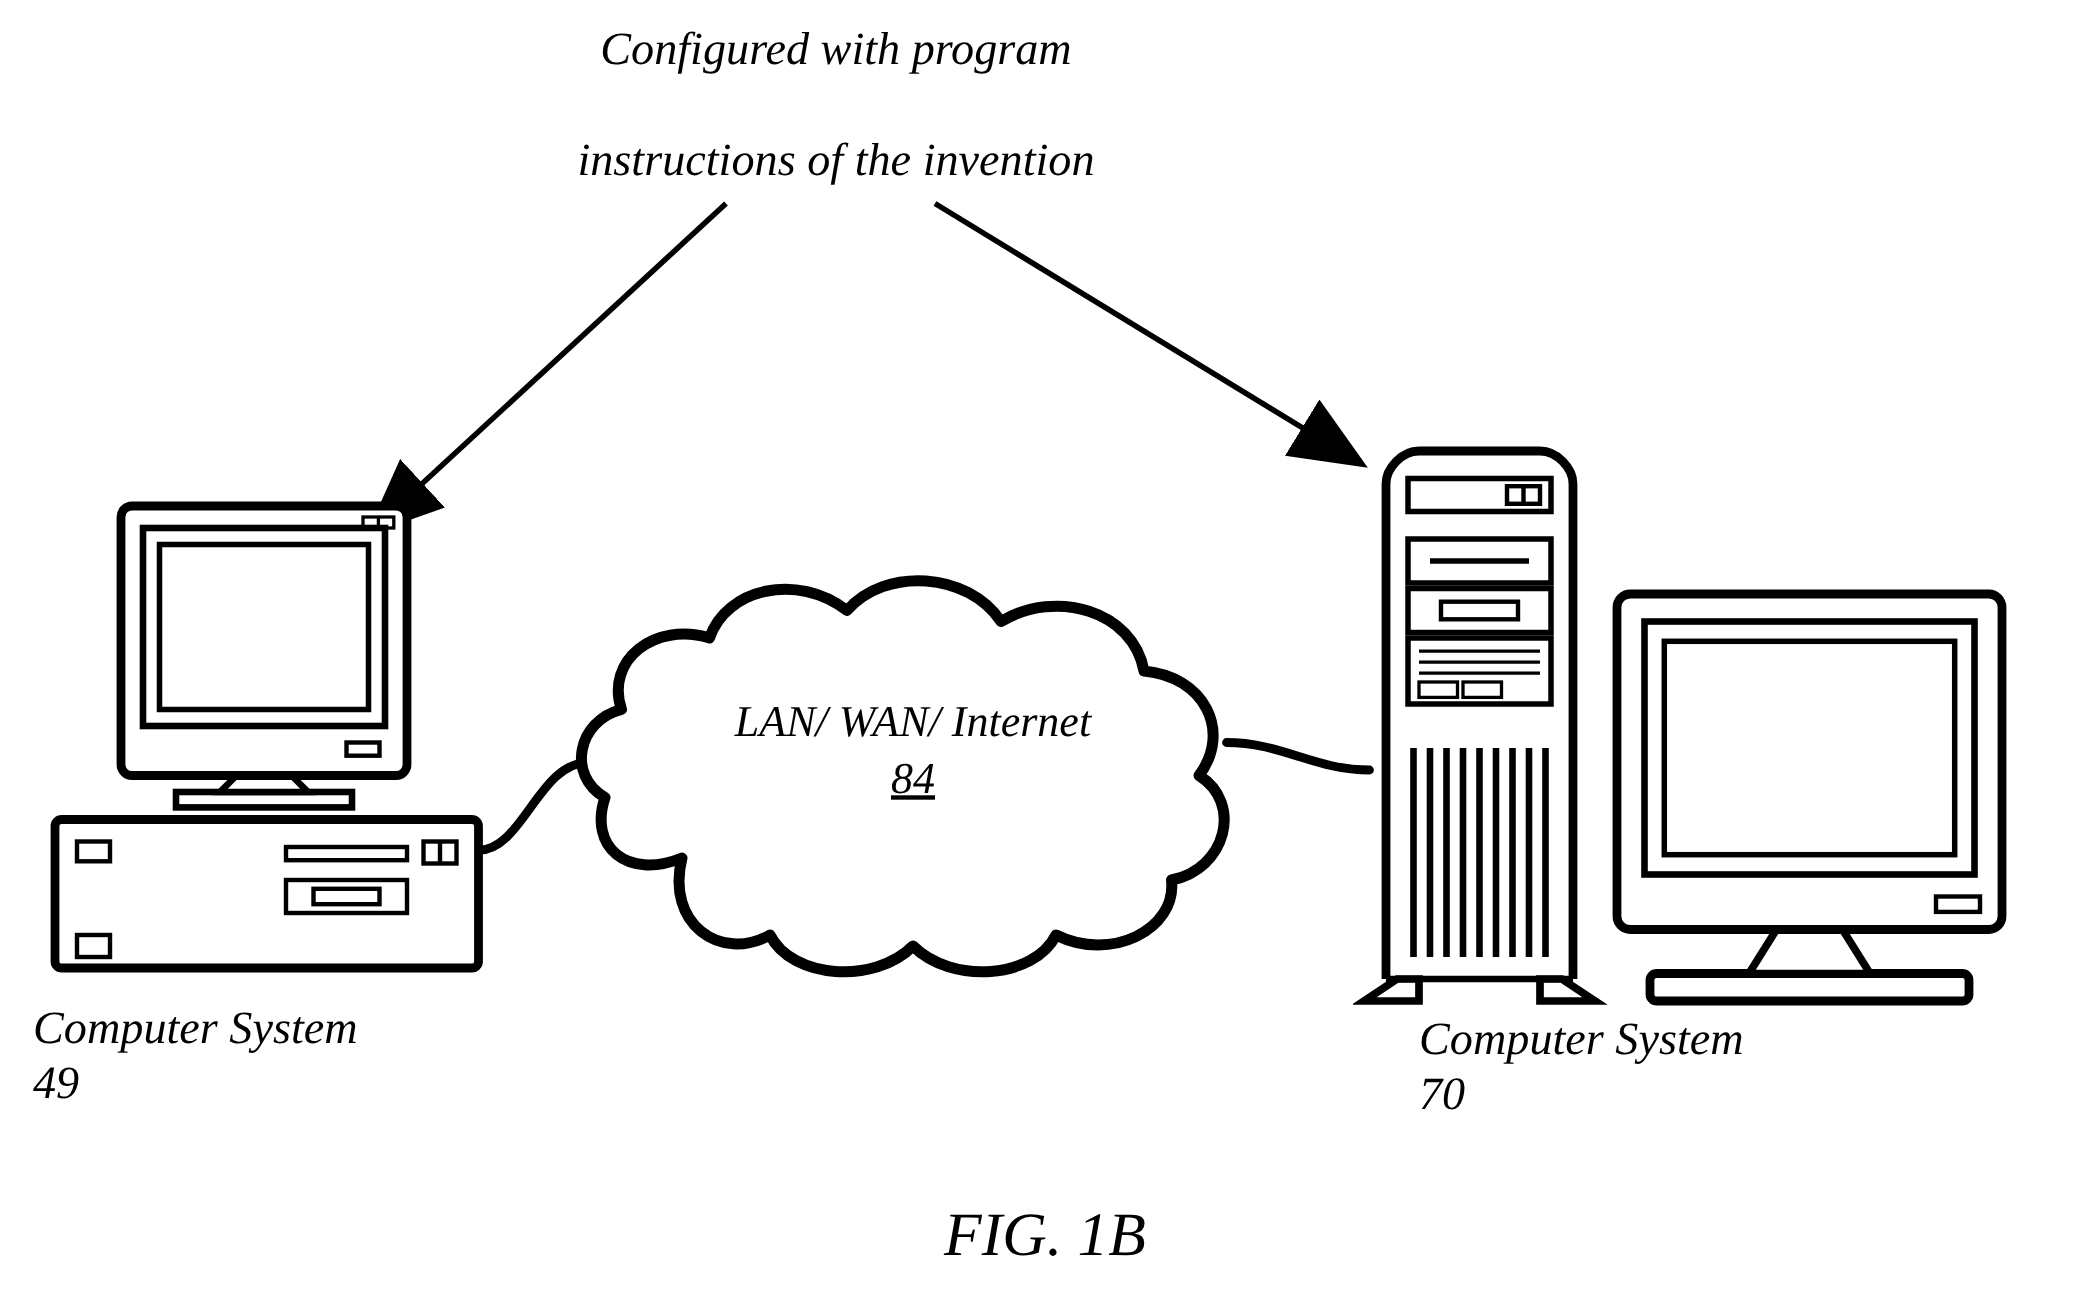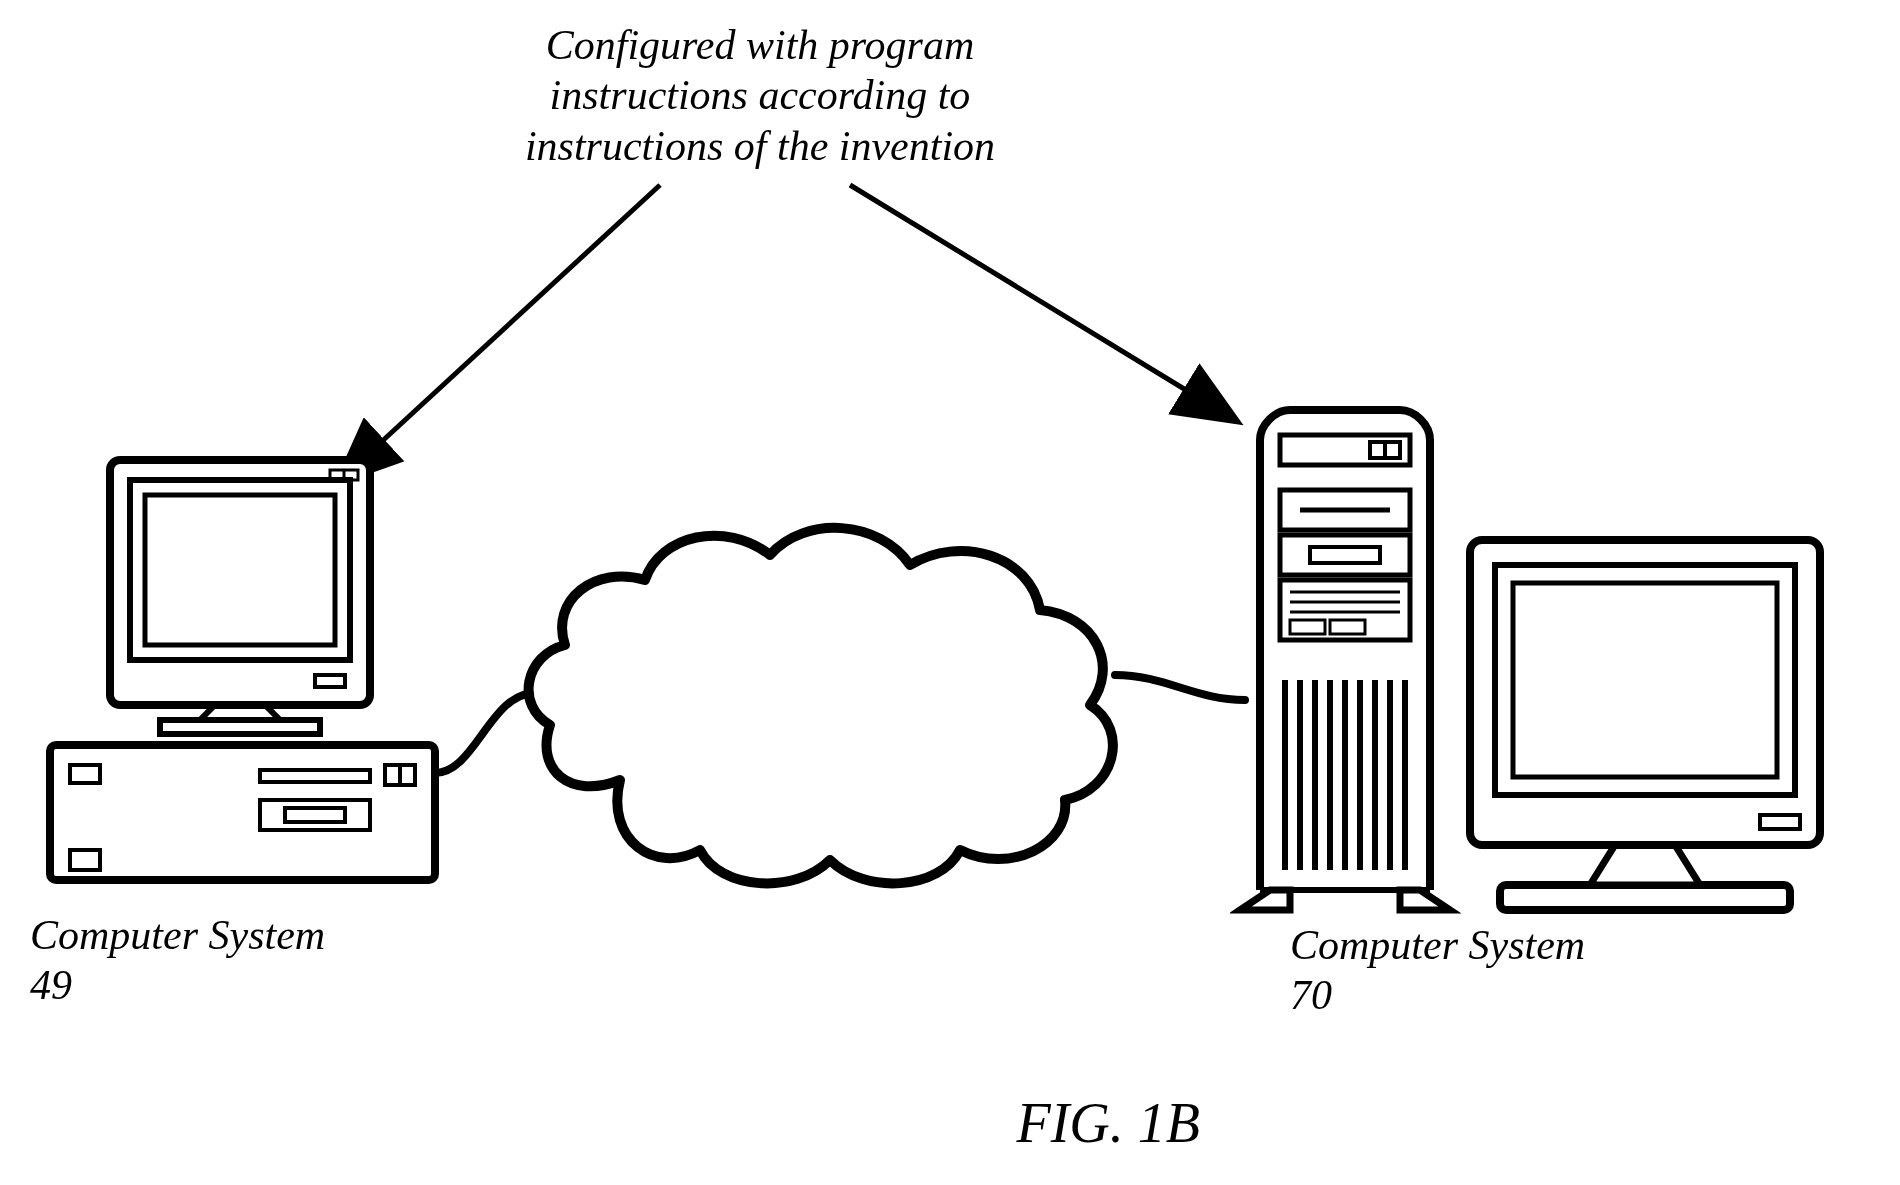--- a/index.html
+++ b/index.html
@@ -24,21 +24,21 @@
     line-height: 1.2;
   }
   .label {
     position: absolute;
     font-style: italic;
     font-size: 42px;
     line-height: 1.2;
   }
   .fig {
     position: absolute;
-    text-align: right;
+    text-align: center;
     font-style: italic;
     font-size: 56px;
     line-height: 1.2;
   }
   .cloud-text {
     position: absolute;
     text-align: center;
     font-style: italic;
     font-size: 40px;
     line-height: 1.3;
@@ -46,21 +46,21 @@
   .underline { text-decoration: underline; }
   svg { position: absolute; }
 </style>
 </head>
 <body>
 
 <div class="stage">
 
   <div class="annotation" style="left:420px; top:20px; width:680px;">
     <span>Configured with program</span><br>
-    <span>instructions according to</span><br>
+    <br>
     <span>instructions of the invention</span>
   </div>
 
   <svg width="1900" height="1185" style="left:0; top:0;">
     <defs>
       <marker id="arrowhead" markerWidth="14" markerHeight="12" refX="12" refY="6" orient="auto">
         <path d="M0,0 L14,6 L0,12 Z" fill="#000"></path>
       </marker>
     </defs>
 
@@ -88,20 +88,24 @@
       C 450 55, 520 75, 530 130
       C 585 135, 610 185, 580 225
       C 620 250, 605 310, 555 320
       C 560 365, 500 395, 450 370
       C 430 410, 355 415, 320 380
       C 285 415, 210 410, 190 370
       C 145 395, 95 360, 110 300
       Z" fill="#ffffff" stroke="#000" stroke-width="10" stroke-linejoin="round"></path>
   </svg>
 
+  <div class="cloud-text" style="left:620px; top:630px; width:420px;">
+    <span>LAN/ WAN/ Internet</span><br>
+    <span class="underline">84</span>
+  </div>
 
   <svg width="420" height="470" style="left:30px; top:430px;">
 
     <rect x="20" y="315" width="385" height="135" rx="6" ry="6" fill="#fff" stroke="#000" stroke-width="8"></rect>
 
     <rect x="40" y="335" width="30" height="18" fill="none" stroke="#000" stroke-width="4"></rect>
     <rect x="230" y="340" width="110" height="12" fill="none" stroke="#000" stroke-width="4"></rect>
     <rect x="230" y="370" width="110" height="30" fill="none" stroke="#000" stroke-width="4"></rect>
     <rect x="255" y="378" width="60" height="14" fill="none" stroke="#000" stroke-width="4"></rect>
     <rect x="355" y="335" width="30" height="20" fill="none" stroke="#000" stroke-width="4"></rect>

